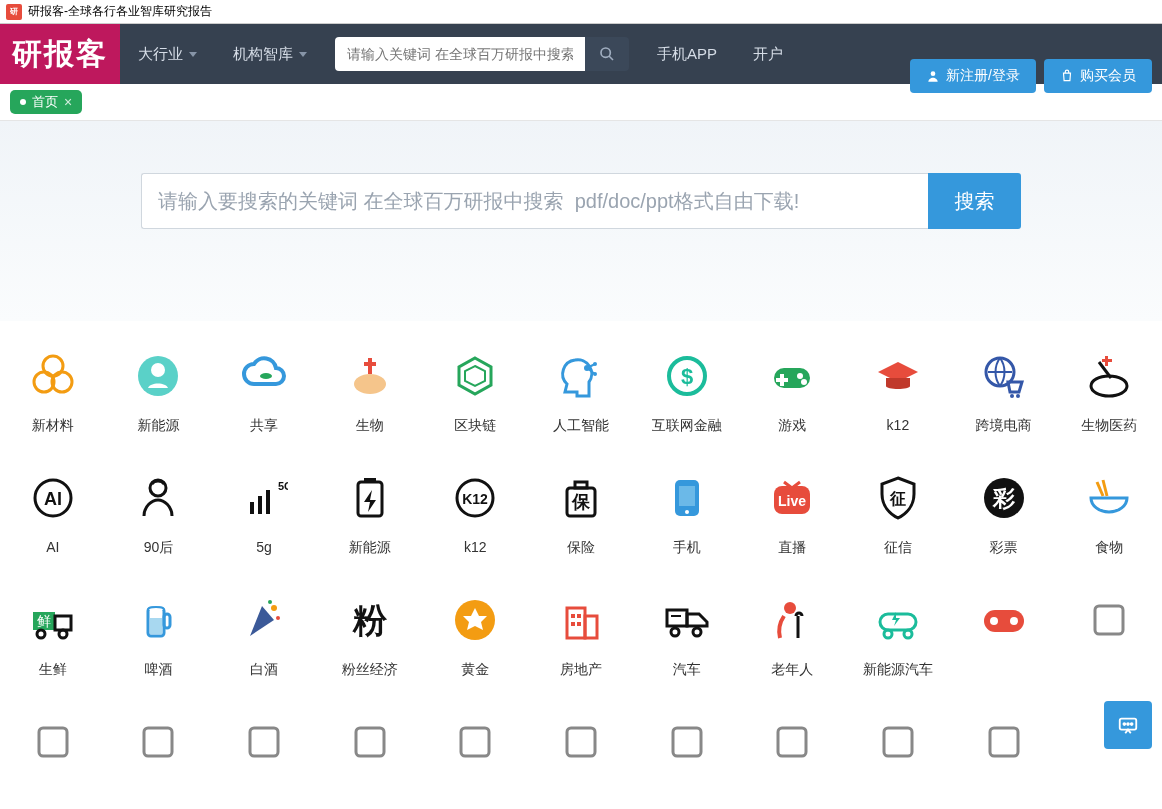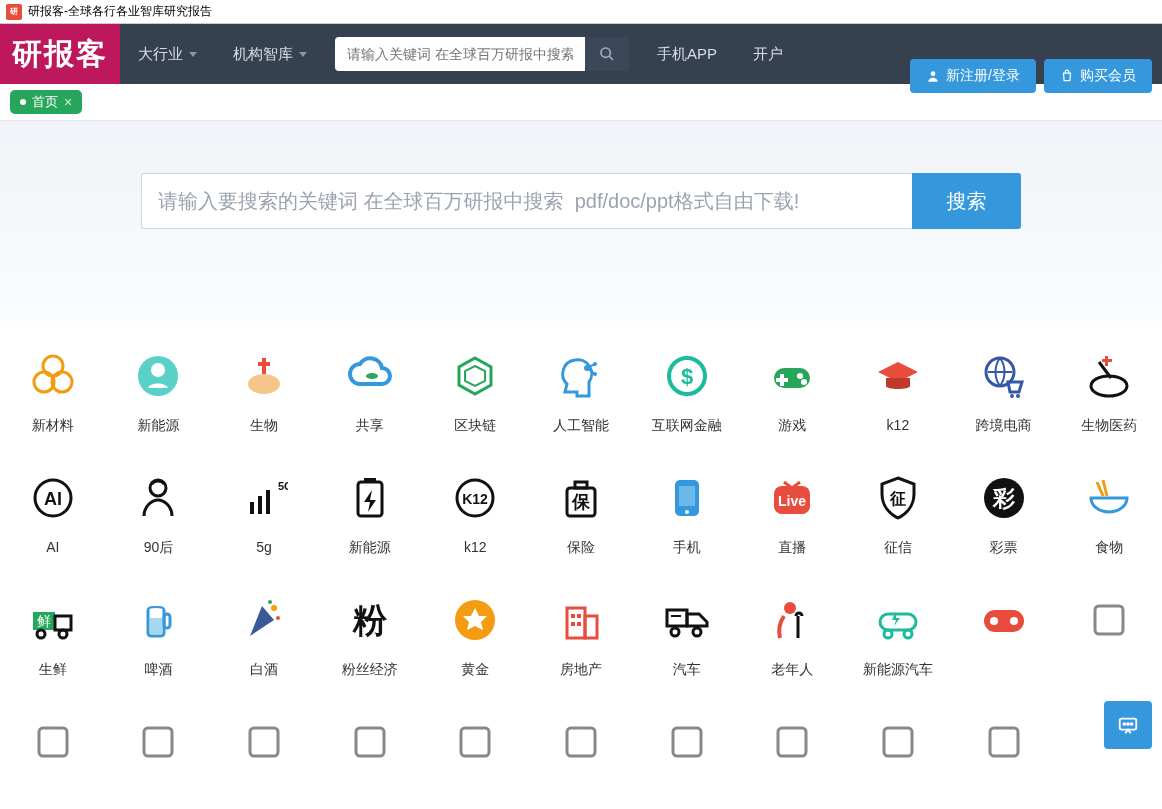--- a/index.html
+++ b/index.html
@@ -20,21 +20,21 @@
 
 .tabs-row { background: #fff; padding: 6px 10px; border-bottom: 1px solid #e5e5e5; display: flex; gap: 6px; }
 .tab-pill { background: #26a65b; color: #fff; border-radius: 5px; padding: 3px 10px; font-size: 13px; display: flex; align-items: center; gap: 6px; cursor: pointer; }
 .tab-pill .dot { width: 6px; height: 6px; background: #fff; border-radius: 50%; }
 .tab-close { font-size: 14px; cursor: pointer; opacity: 0.8; }
 
 .hero { background: linear-gradient(180deg, #f0f4f8 0%, #fafcfd 100%); min-height: 200px; display: flex; align-items: center; justify-content: center; padding: 40px 20px 80px; }
 .hero-search { display: flex; width: 880px; }
 .hero-search input { flex: 1; height: 56px; border: 1px solid #d0d7de; border-right: none; padding: 12px 16px; font-size: 20px; color: #333; outline: none; border-radius: 3px 0 0 3px; }
 .hero-search input::placeholder { color: #9aa4b0; }
-.hero-search-btn { width: 109px; height: 56px; background: #3598dc; color: #fff; border: none; font-size: 20px; cursor: pointer; border-radius: 0 3px 3px 0; }
+.hero-search-btn { width: 93px; height: 56px; background: #3598dc; color: #fff; border: none; font-size: 20px; cursor: pointer; border-radius: 0 3px 3px 0; }
 
 .grid { display: grid; grid-template-columns: repeat(11, 1fr); gap: 0; padding: 10px 0 20px; }
 .cell { display: flex; flex-direction: column; align-items: center; justify-content: flex-start; padding: 18px 4px; cursor: pointer; }
 .cell-icon { width: 54px; height: 54px; display: flex; align-items: center; justify-content: center; font-size: 36px; }
 .cell-label { margin-top: 14px; font-size: 14px; color: #333; text-align: center; }
 
 .float-btn { position: fixed; right: 10px; bottom: 60px; width: 48px; height: 48px; background: #3598dc; border-radius: 4px; display: flex; align-items: center; justify-content: center; color: #fff; cursor: pointer; }
 
 .ic { width: 48px; height: 48px; }
 </style>
@@ -120,35 +120,35 @@
           <circle cx="24" cy="24" r="20" fill="#5ad1c8"></circle>
           <circle cx="24" cy="18" r="7" fill="#fff"></circle>
           <path d="M14 36c2-6 18-6 20 0" fill="#fff"></path>
         </svg>
       </div>
       <div class="cell-label">新能源</div>
     </div>
     <div class="cell">
       <div class="cell-icon">
         <svg class="ic" viewBox="0 0 48 48">
+          <path d="M14 32a10 10 0 010-20 12 12 0 0122 4 8 8 0 010 16z" fill="none" stroke="#3598dc" stroke-width="4"></path>
+          <ellipse cx="26" cy="24" rx="6" ry="3" fill="#26a65b"></ellipse>
+        </svg>
+      </div>
+      <div class="cell-label">共享</div>
+    </div>
+    <div class="cell">
+      <div class="cell-icon">
+        <svg class="ic" viewBox="0 0 48 48">
           <ellipse cx="24" cy="32" rx="16" ry="10" fill="#f5c58b"></ellipse>
           <rect x="22" y="6" width="4" height="16" fill="#e74c3c"></rect>
           <rect x="18" y="10" width="12" height="4" fill="#e74c3c"></rect>
         </svg>
       </div>
       <div class="cell-label">生物</div>
-    </div>
-    <div class="cell">
-      <div class="cell-icon">
-        <svg class="ic" viewBox="0 0 48 48">
-          <path d="M14 32a10 10 0 010-20 12 12 0 0122 4 8 8 0 010 16z" fill="none" stroke="#3598dc" stroke-width="4"></path>
-          <ellipse cx="26" cy="24" rx="6" ry="3" fill="#26a65b"></ellipse>
-        </svg>
-      </div>
-      <div class="cell-label">共享</div>
     </div>
     <div class="cell">
       <div class="cell-icon">
         <svg class="ic" viewBox="0 0 48 48">
           <polygon points="24,6 40,15 40,33 24,42 8,33 8,15" fill="none" stroke="#26a65b" stroke-width="3"></polygon>
           <polygon points="24,14 34,19 34,29 24,34 14,29 14,19" fill="none" stroke="#26a65b" stroke-width="2"></polygon>
         </svg>
       </div>
       <div class="cell-label">区块链</div>
     </div>

